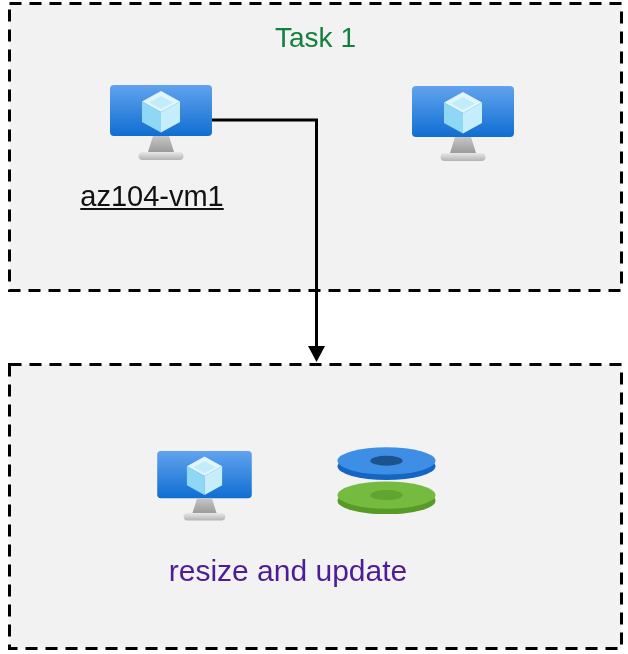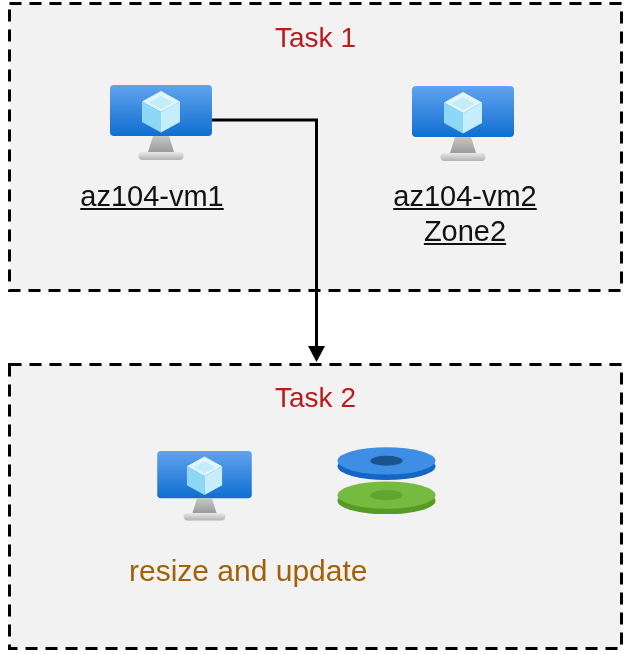--- a/index.html
+++ b/index.html
@@ -1,33 +1,33 @@
 <!DOCTYPE html>
 <html><head>
 <meta charset="utf-8">
 <style>
   html, body { margin: 0; padding: 0; background: #ffffff; }
   body { width: 628px; height: 654px; font-family: "Liberation Sans", sans-serif; }
   .stage { position: relative; width: 628px; height: 654px; overflow: hidden; }
   .bg-svg { position: absolute; left: 0; top: 0; z-index: 0; }
   .panel-title {
     position: absolute; left: 8px; width: 615px; text-align: center;
-    font-size: 28px; color: #b91c1c; z-index: 1;
+    font-size: 28px; color: #15803d; z-index: 1;
   }
   .title-task1 { top: 22px; }
   .title-task2 { top: 382px; }
   .vm-label {
     position: absolute; width: 200px; text-align: center;
     font-size: 29px; line-height: 35px; color: #111111; z-index: 1; text-decoration: underline;
   }
   .vm1-label { left: 52px; top: 179px; }
   .vm2-label { left: 365px; top: 179px; }
   .caption {
-    position: absolute; left: 129px; top: 554px; width: 300px; 
-    font-size: 30px; color: #a16207; z-index: 1;
+    position: absolute; left: 138px; top: 554px; width: 300px; text-align: center;
+    font-size: 30px; color: #4c1d95; z-index: 1;
   }
   .icon { position: absolute; display: block; z-index: 1; }
   .icon svg { display: block; width: 100%; height: 100%; }
   .icon-vm1   { left: 110px; top: 85px;  width: 102px; height: 82px; }
   .icon-vm2   { left: 412px; top: 86px;  width: 102px; height: 82px; }
   .icon-vm3   { left: 157px; top: 451px; width: 95px;  height: 76px; }
   .icon-disks { left: 337px; top: 447px; width: 99px;  height: 67px; }
 </style>
 </head>
 <body>
@@ -84,26 +84,21 @@
   </span>
   <span class="icon icon-vm2">
     <svg viewBox="0 0 102 82">
         <use href="#vm-symbol"></use>
       </svg>
   </span>
 
   <div class="vm-label vm1-label">
     <div>az104-vm1</div>
   </div>
-  <div class="vm-label vm2-label">
-    <div>az104-vm2</div>
-    <div>Zone2</div>
-  </div>
 
-  <div class="panel-title title-task2">Task 2</div>
 
   <span class="icon icon-vm3">
     <svg viewBox="0 0 102 82">
         <use href="#vm-symbol"></use>
       </svg>
   </span>
   <span class="icon icon-disks">
     <svg viewBox="0 0 98 66">
         <use href="#disks-symbol"></use>
       </svg>

